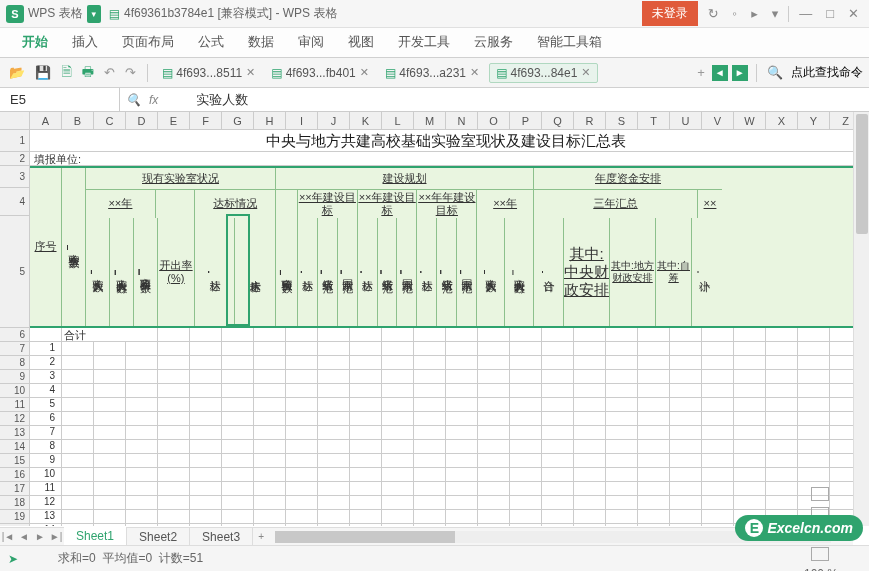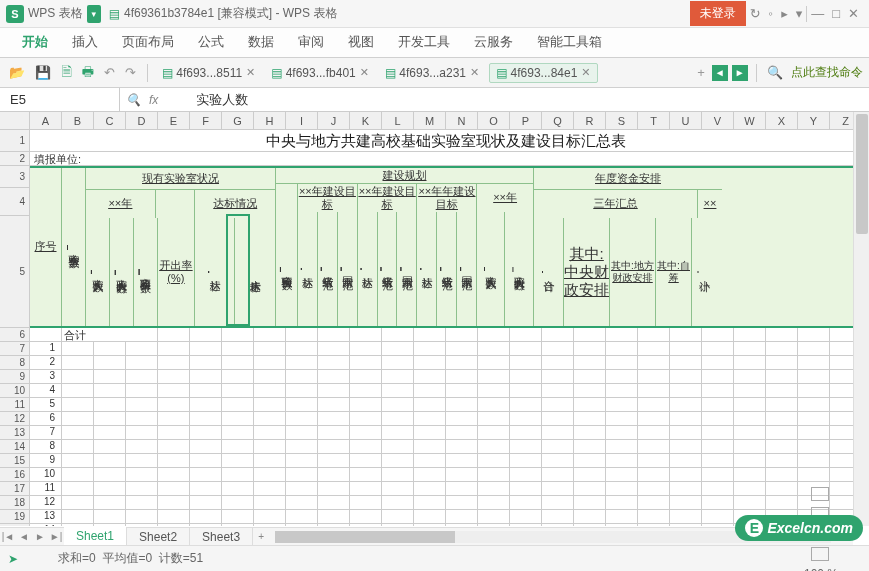--- a/index.html
+++ b/index.html
@@ -4,39 +4,39 @@
 <style>
   * { box-sizing: border-box; margin:0; padding:0; }
   body { font-family: "Microsoft YaHei","SimSun",sans-serif; font-size:12px; background:#fff; width:869px; height:571px; overflow:hidden; position:relative; color:#333;}
   
   .titlebar { height:28px; background:#f6f6f6; border-bottom:1px solid #e0e0e0; display:flex; align-items:center; padding:0 6px; }
   .app-badge { background:#2fa36e; color:#fff; width:18px; height:18px; border-radius:3px; display:flex; align-items:center; justify-content:center; font-weight:bold; font-size:11px; margin-right:4px;}
   .app-name { color:#666; font-size:12px; margin-right:4px;}
   .dd { width:14px; height:18px; background:#2fa36e; color:#fff; display:flex; align-items:center; justify-content:center; font-size:9px; border-radius:2px; margin-right:8px;}
   .doc-ico { color:#2fa36e; margin-right:4px;}
   .doc-title { color:#666; }
-  .title-right { margin-left:auto; display:flex; align-items:center; }
+  .title-right { margin-left:auto; display:flex; align-items:center; gap:6px;}
   .login-btn { background:#e05a3a; color:#fff; padding:4px 10px; font-size:12px; border:none;}
   .win-ico { color:#888; font-size:13px; padding:0 4px; cursor:default;}
   
   .ribbon-tabs { height:30px; display:flex; align-items:flex-end; padding-left:10px; border-bottom:1px solid #d0d0d0; background:#fdfdfd;}
   .rtab { padding:6px 12px; color:#555; font-size:13px; }
   .rtab.active { color:#2fa36e; font-weight:bold; }
   
   .quickbar { height:30px; background:#f5f5f5; border-bottom:1px solid #d0d0d0; display:flex; align-items:center; padding:0 6px; gap:4px;}
   .qico { color:#2fa36e; font-size:13px; padding:2px 3px;}
   .qico.gray { color:#999;}
   .vsep { width:1px; height:18px; background:#ccc; margin:0 4px;}
   .doctab { display:flex; align-items:center; padding:2px 6px; color:#555; font-size:12px;}
   .doctab .x { color:#888; margin-left:4px; font-size:11px;}
   .doctab .ico { color:#2fa36e; margin-right:3px;}
   .doctab.active { background:#e8f3ec; border:1px solid #b0d8c0; border-radius:2px;}
   .qright { margin-left:auto; display:flex; align-items:center; gap:4px;}
   .navsq { width:16px; height:16px; background:#2fa36e; color:#fff; display:flex; align-items:center; justify-content:center; font-size:10px;}
-  .search-hint { color:#4d7c0f; font-size:12px;}
+  .search-hint { color:#000000; font-size:12px;}
   
   .fbar { height:24px; display:flex; align-items:center; border-bottom:1px solid #ccc; background:#fff;}
   .namebox { width:120px; border-right:1px solid #ccc; padding:0 10px; height:100%; display:flex; align-items:center; color:#333; font-size:13px;}
   .fxarea { display:flex; align-items:center; padding:0 6px; gap:8px; height:100%; flex:1;}
   .fxico { color:#888; font-style:italic; font-size:12px;}
   .fxval { color:#333; font-size:13px; margin-left:30px;}
   
   .sheet { position:relative; height:414px; overflow:hidden; background:#fff;}
   .corner { position:absolute; left:0; top:0; width:30px; height:18px; background:#f0f0f0; border-right:1px solid #ccc; border-bottom:1px solid #ccc;}
   .colhead { position:absolute; left:30px; top:0; height:18px; display:flex;}
@@ -232,21 +232,21 @@
           <div class="hc vtext" style="width:24px;">实验人数</div>
           <div class="hc vtext" style="width:24px;">实验人时数</div>
           <div class="hc vtext" style="width:24px;">实验项目个数</div>
           <div class="hc cc" style="width:38px;">开出率(%)</div>
           <div class="hc vtext" style="width:40px;">达标</div>
           <div class="vtext" style="width:40px;">未达标</div>
         </div>
       </div>
 
       <div class="hc" style="width:258px;">
-        <div class="hr cc" style="height:16px;">建设规划</div>
+        <div class="hr cc" style="height:22px;">建设规划</div>
         <div style="display:flex; height:28px;">
           <div class="hc cc" style="width:22px;"></div>
           <div class="hc cc" style="width:60px;">××年建设目标</div>
           <div class="hc cc" style="width:60px;">××年建设目标</div>
           <div class="hc cc" style="width:60px;">××年年建设目标</div>
           <div class="cc" style="width:56px;">××年</div>
         </div>
         <div style="display:flex; flex:1;">
           <div class="hc vtext" style="width:22px;">实验项目数</div>
           <div class="hc vtext" style="width:20px;">达标</div>

